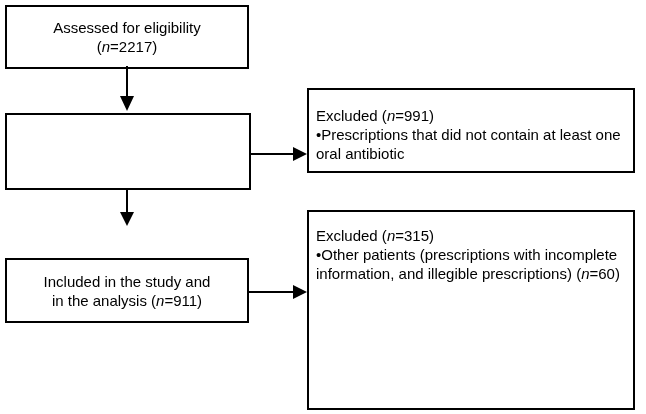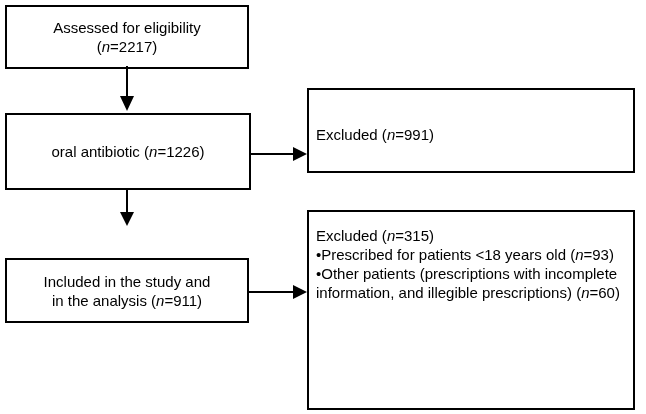--- a/index.html
+++ b/index.html
@@ -112,21 +112,20 @@
   </div>
 
   <div class="conn" id="arrow-v1">
     <svg width="30" height="46" viewBox="0 0 30 46">
       <line x1="15" y1="0" x2="15" y2="34" stroke="#000000" stroke-width="2"></line>
       <polygon points="15,45 8,30 22,30" fill="#000000"></polygon>
     </svg>
   </div>
 
   <div class="node node-centered" id="box-contained">
-    <div class="line"><span>oral antibiotic (</span><span class="ital">n</span><span>=1226)</span></div>
   </div>
 
   <div class="conn" id="arrow-v2">
     <svg width="30" height="40" viewBox="0 0 30 40">
       <line x1="15" y1="0" x2="15" y2="27" stroke="#000000" stroke-width="2"></line>
       <polygon points="15,38 8,24 22,24" fill="#000000"></polygon>
     </svg>
   </div>
 
   <div class="conn" id="arrow-h1">
@@ -143,21 +142,21 @@
 
   <div class="conn" id="arrow-h2">
     <svg width="60" height="20" viewBox="0 0 60 20">
       <line x1="0" y1="10" x2="46" y2="10" stroke="#000000" stroke-width="2"></line>
       <polygon points="58,10 44,3 44,17" fill="#000000"></polygon>
     </svg>
   </div>
 
   <div class="node node-left" id="box-excluded-1">
     <div class="line"><span>Excluded (</span><span class="ital">n</span><span>=991)</span></div>
+    <div class="line">•Prescriptions that did not contain at least one oral antibiotic</div>
   </div>
 
   <div class="node node-left" id="box-excluded-2">
     <div class="line"><span>Excluded (</span><span class="ital">n</span><span>=315)</span></div>
-    <div class="line"><span>•Prescribed for patients &lt;18 years old (</span><span class="ital">n</span><span>=93)</span></div>
     <div class="line"><span>•Other patients (prescriptions with incomplete information, and illegible prescriptions) (</span><span class="ital">n</span><span>=60)</span></div>
   </div>
 
 </div>
 
 </body></html>

